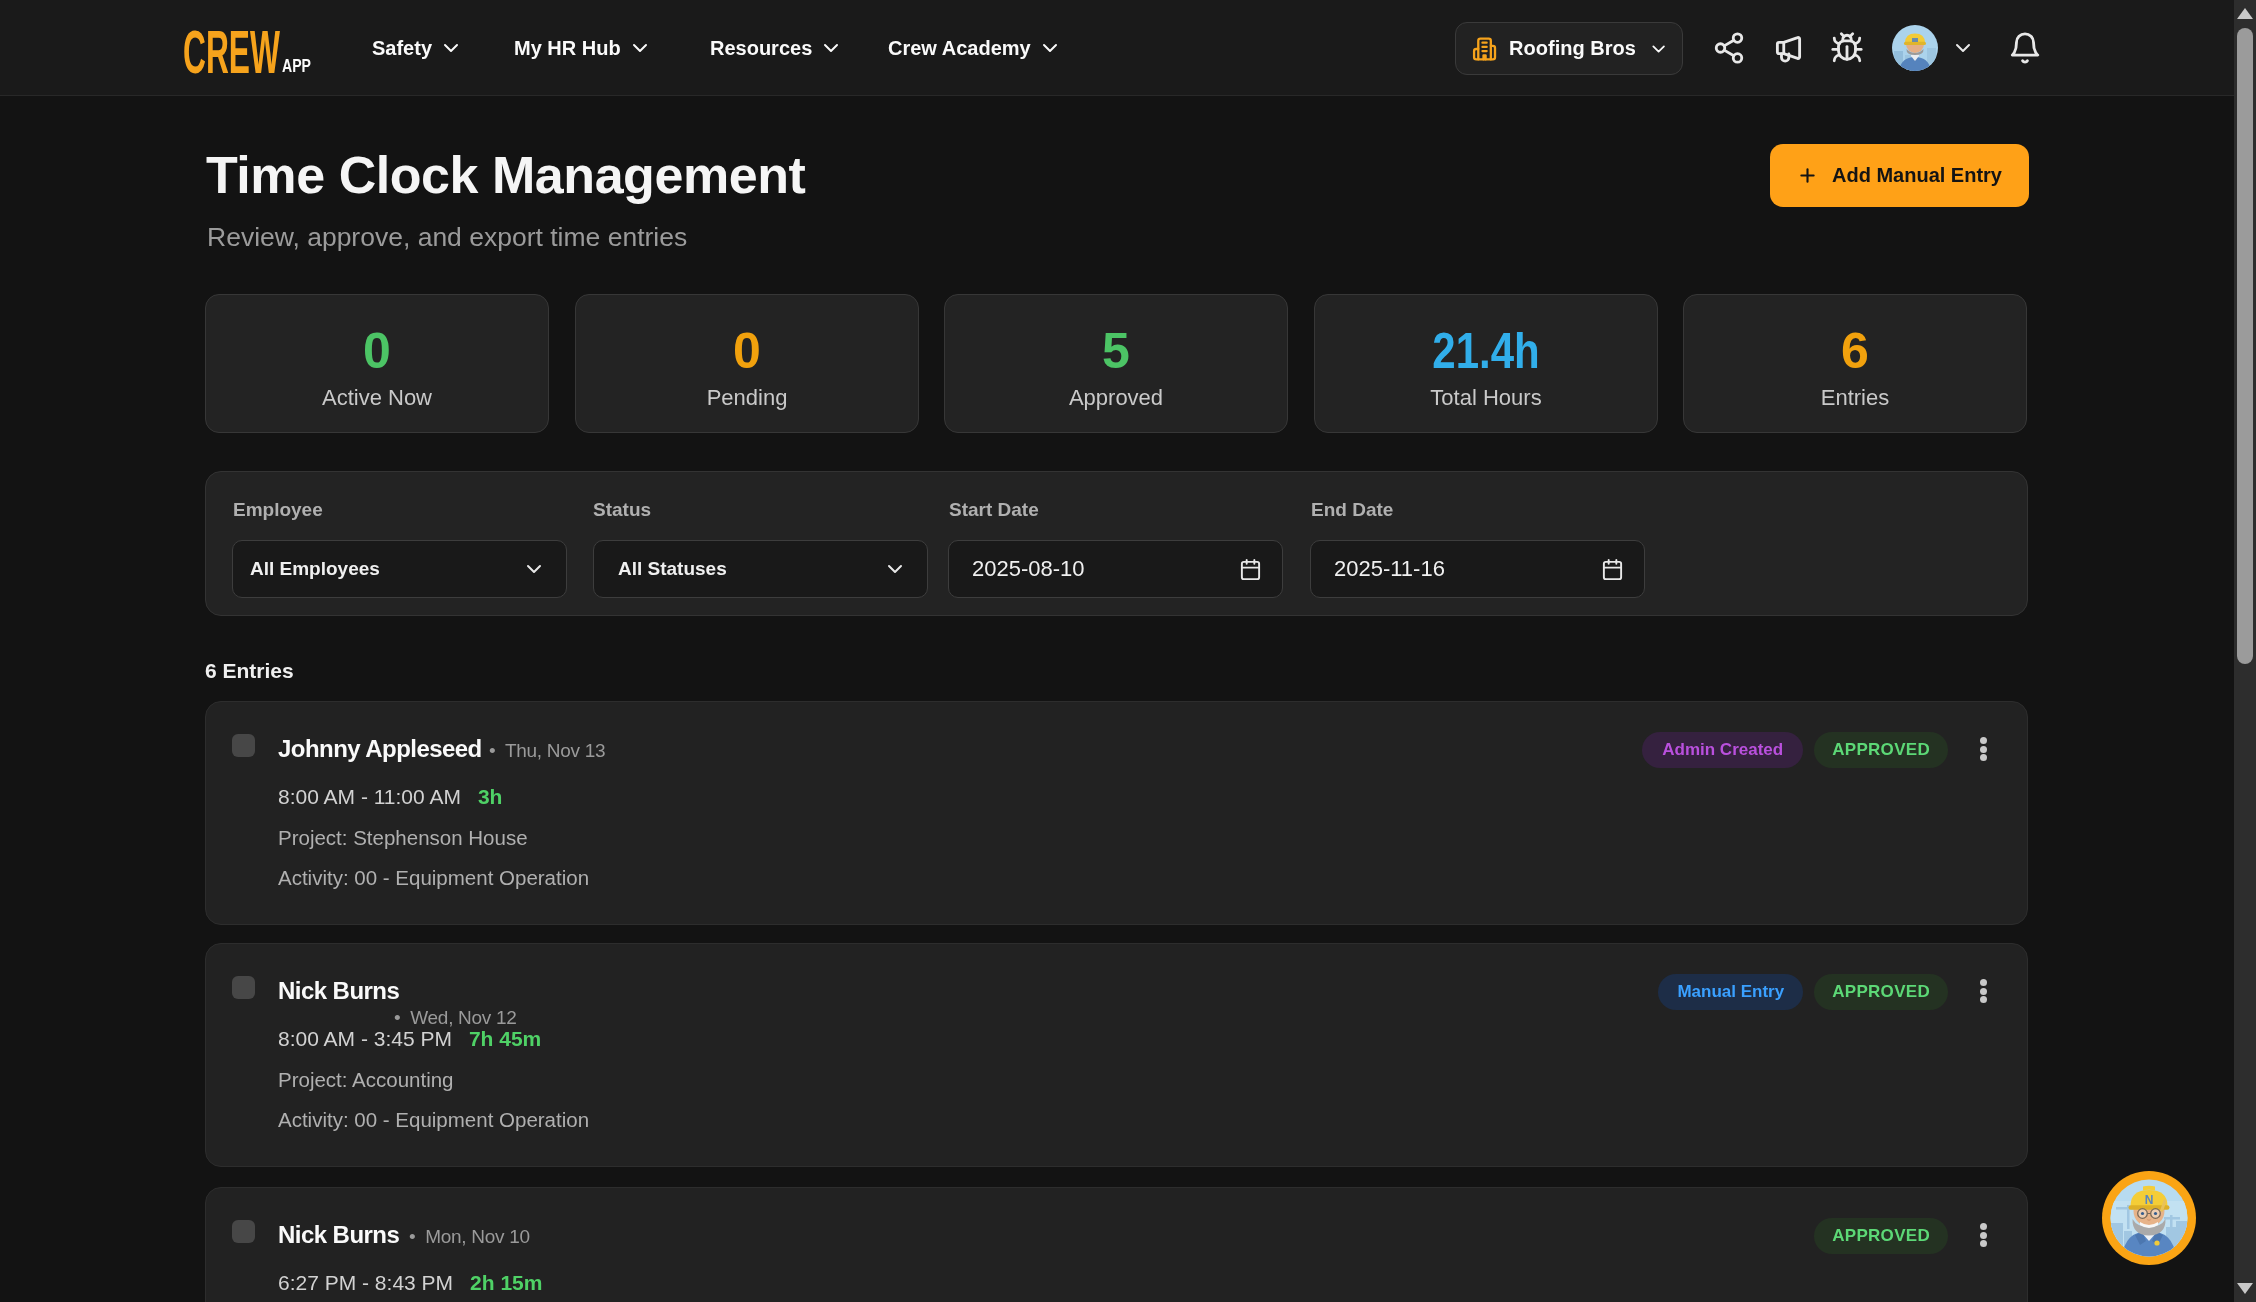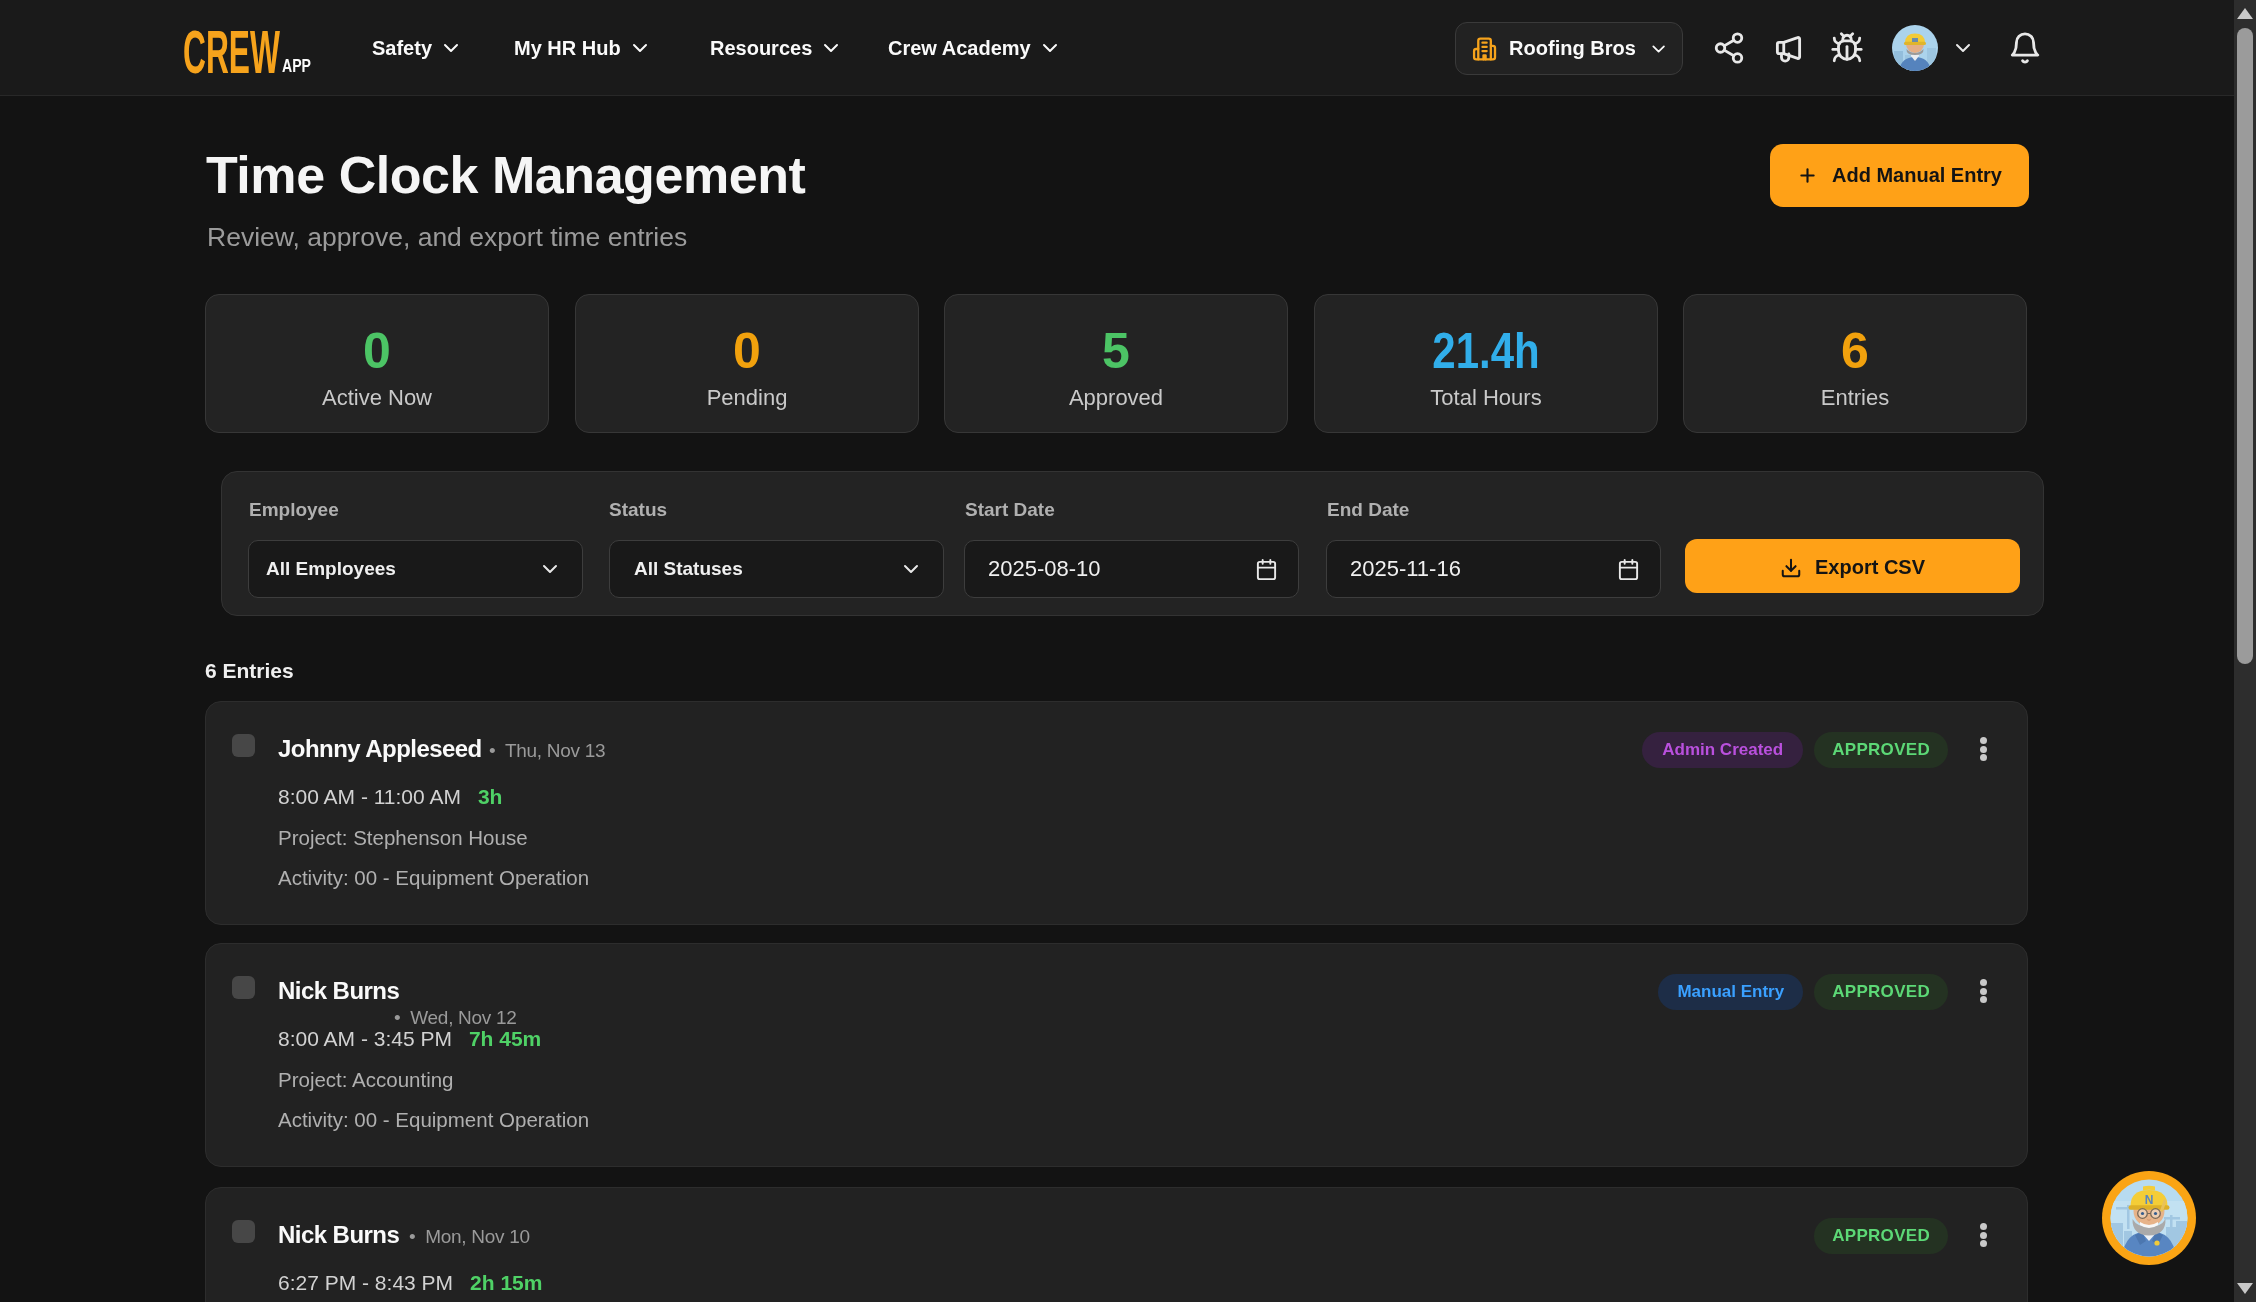--- a/index.html
+++ b/index.html
@@ -47,21 +47,21 @@
 
 .stat {
   position:absolute; top:294px; width:344px; height:139px;
   background:#232323; border:1px solid #373737; border-radius:14px;
 }
 .stat .num { position:absolute; top:31px; left:0; width:100%; text-align:center; font-size:50px; line-height:50px; font-weight:700; }
 .stat .lbl { position:absolute; top:92px; left:0; width:100%; text-align:center; font-size:22px; line-height:22px; color:#c9c9c9; }
 
 
 #filter {
-  position:absolute; left:221px; top:471px; width:1823px; height:145px;
+  position:absolute; left:205px; top:471px; width:1823px; height:145px;
   background:#232323; border:1px solid #333333; border-radius:16px;
 }
 .flabel { position:absolute; top:28px; font-size:19px; line-height:19px; font-weight:700; color:#b0b0b0; }
 .finput {
   position:absolute; top:68px; height:58px; width:335px;
   background:#191919; border:1px solid #3d3d3d; border-radius:10px;
   display:flex; align-items:center; padding:0 20px 0 23px;
   font-size:19px; font-weight:700; color:#f0f0f0;
 }
 .finput.date { font-size:22px; font-weight:400; }
@@ -254,25 +254,20 @@
   </div>
   <div class="finput date" style="left:1104px;">
       <span class="grow">2025-11-16</span>
     <svg width="23" height="23" viewBox="0 0 24 24" style="stroke:#e8e8e8;fill:none;stroke-width:2;stroke-linecap:round;stroke-linejoin:round;">
         <rect x="3" y="4" width="18" height="18" rx="2"></rect>
         <line x1="16" y1="2" x2="16" y2="6"></line>
         <line x1="8" y1="2" x2="8" y2="6"></line>
         <line x1="3" y1="10" x2="21" y2="10"></line>
       </svg>
   </div>
-  <div id="exportbtn"><svg width="22" height="22" viewBox="0 0 24 24" style="stroke:#141414;fill:none;stroke-width:2.2;stroke-linecap:round;stroke-linejoin:round;">
-        <path d="M21 15v4a2 2 0 0 1-2 2H5a2 2 0 0 1-2-2v-4"></path>
-        <polyline points="7 10 12 15 17 10"></polyline>
-        <line x1="12" y1="3" x2="12" y2="15"></line>
-      </svg>Export CSV</div>
 </div>
 
 <div id="entlabel">6 Entries</div>
 
 <div class="ecard" style="top:701px;">
   <div class="cb"></div>
   <div class="ename">Johnny Appleseed</div>
   <div class="edate" style="left:283px;">•&nbsp; Thu, Nov 13</div>
   <div class="etime">8:00 AM - 11:00 AM<b>3h</b></div>
   <div class="emeta" style="top:126px;">Project: Stephenson House</div>

